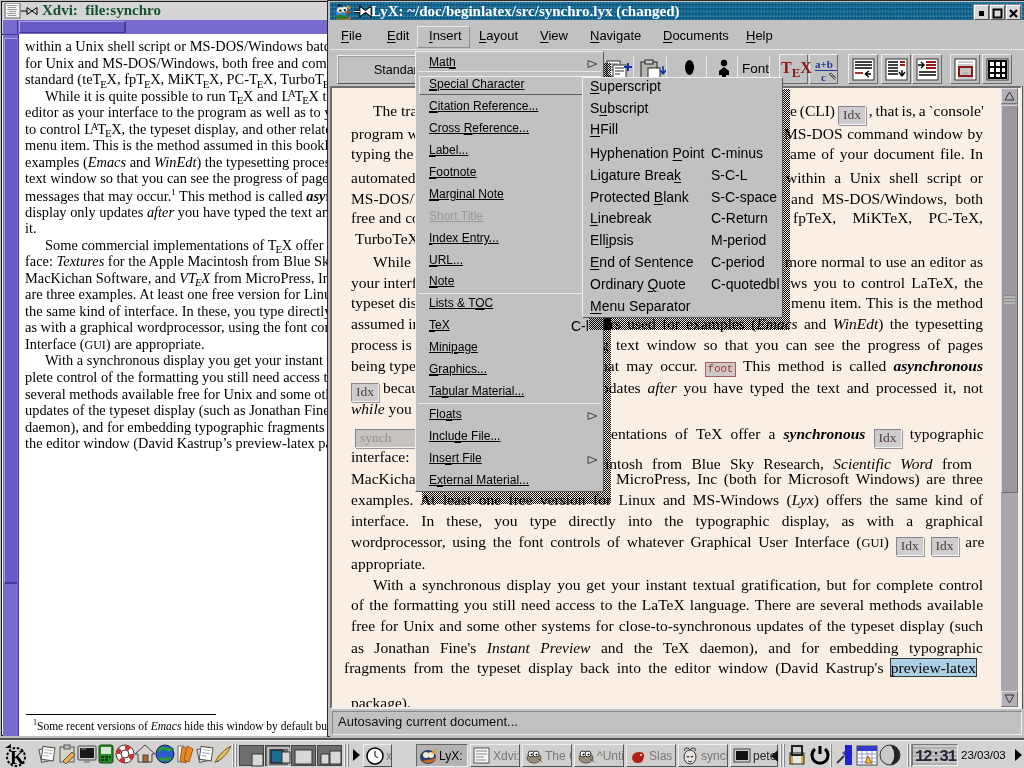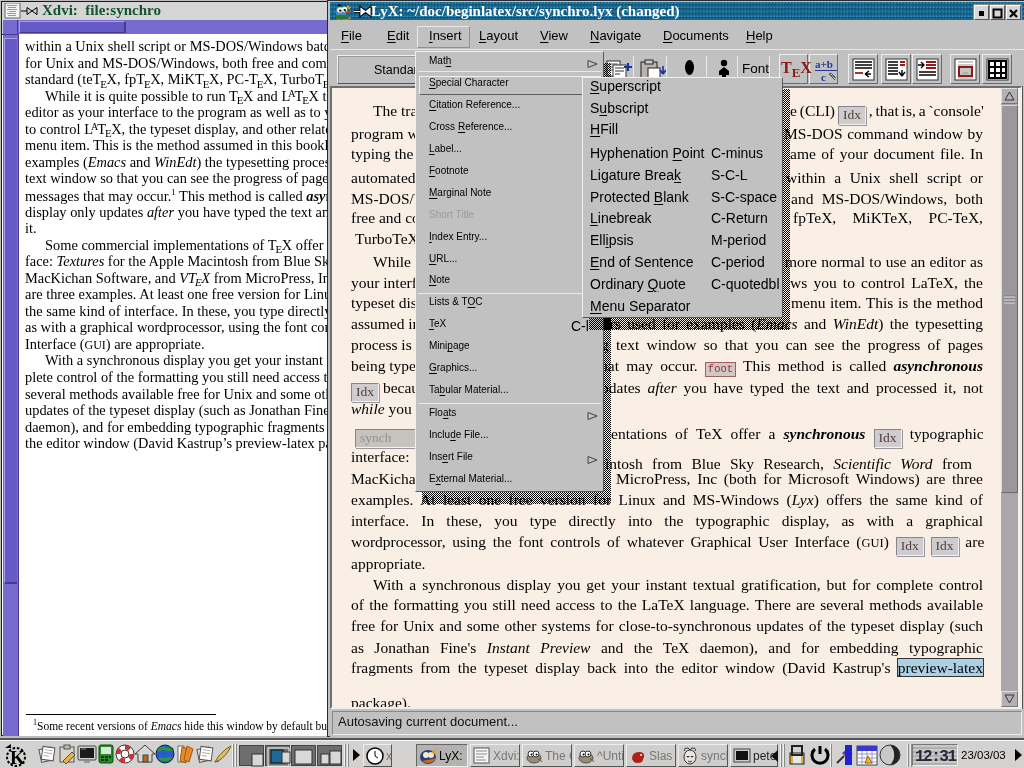--- a/index.html
+++ b/index.html
@@ -36,21 +36,21 @@
 #lyx-sb .thumb{position:absolute;left:0px;top:17px;width:17px;height:388px;background:#9b989d;border:1px solid #6a6a6a;border-top-color:#d8d8d8;border-left-color:#d8d8d8;}
 .ly{position:absolute;white-space:nowrap;font-family:"Liberation Serif",serif;font-size:15.5px;color:#000;}
 .idx{display:inline-block;background:#cfcccf;border:1px solid #f2f2f2;border-top-color:#87848a;border-left-color:#87848a;box-shadow:1px 1px 0 #9a979c;color:#53403c;font-family:"Liberation Serif",serif;font-size:13.5px;padding:0 4px 1px 4px;line-height:16px;vertical-align:-3px;}
 .foot{display:inline-block;background:#cec9c4;border:1px solid #a06060;color:#a03030;font-family:"Liberation Mono",monospace;font-size:10.5px;padding:0 2px;line-height:13px;vertical-align:-1px;}
 .hl{background:#aed0e4;outline:1px solid #333;}
 #lyx-status{left:2px;top:708px;width:694px;height:28px;background:#c1c1c1;}
 #lyx-status .field{position:absolute;left:2px;top:2px;width:690px;height:24px;border:1px solid #888;border-bottom-color:#eee;border-right-color:#eee;}
 #lyx-status .t{position:absolute;left:8px;top:5px;font-size:13px;color:#111;}
 .menushadow{background-image:conic-gradient(#000 25%,transparent 0 50%,#000 0 75%,transparent 0);background-size:2px 2px;}
 #insmenu{left:415px;top:51px;width:189px;height:441px;background:#c1c1c1;border:1px solid #5a5a5a;border-top-color:#efefef;border-left-color:#efefef;}
-.mn{position:absolute;left:13px;font-size:10px;color:#000;white-space:nowrap;}
+.mn{position:absolute;left:13px;font-size:12px;color:#000;white-space:nowrap;text-decoration:underline;}
 .mn.gray{color:#9a9a9a;}
 .mnsc{position:absolute;font-size:14px;color:#000;}
 .msep{position:absolute;left:2px;width:183px;height:1px;background:#7a7a7a;border-bottom:1px solid #e8e8e8;}
 #schi{position:absolute;left:3px;top:24px;width:183px;height:19px;border:1px solid #5f5f5f;border-top-color:#eeeeee;border-left-color:#eeeeee;}
 #submenu{left:582px;top:77px;width:201px;height:241px;background:#c1c1c1;border:1px solid #5a5a5a;border-top-color:#efefef;border-left-color:#efefef;}
 .sm{position:absolute;left:7px;font-size:14px;color:#000;white-space:nowrap;}
 .smsc{position:absolute;left:128px;font-size:14px;color:#000;white-space:nowrap;}
 #taskbar{left:0;top:740px;width:1024px;height:28px;background:#d4d2d0;border-top:1px solid #f5f5f5;box-shadow:0 -2px 0 #555;}
 .tkbtn{position:absolute;top:3px;height:23px;background:#d0cecc;border:1px solid #eee;border-right-color:#555;border-bottom-color:#555;font-size:12px;color:#1a1a1a;overflow:hidden;white-space:nowrap;}
 .tkbtn.active{background:#b5b3b1;border:1px solid #666;border-right-color:#eee;border-bottom-color:#eee;}
@@ -268,21 +268,21 @@
 <div class="ly" id="f18a" style="left:19px;top:382px;">MacKichan S</div>
 <div class="ly" id="f18b" style="left:284px;top:382px;word-spacing:2.87px;">MicroPress, Inc (both for Microsoft Windows) are three</div>
 <div class="ly" id="f19" style="left:19px;top:403px;word-spacing:3.54px;">examples. At least one free version for Linux and MS-Windows (<i>Lyx</i>) offers the same kind of</div>
 <div class="ly" id="f20" style="left:19px;top:424px;word-spacing:8.30px;">interface. In these, you type directly into the typographic display, as with a graphical</div>
 <div class="ly" id="f21" style="left:19px;top:445px;word-spacing:2.95px;">wordprocessor, using the font controls of whatever Graphical User Interface (<span style="font-size:12.5px">GUI</span>) <span class="idx">Idx</span> <span class="idx">Idx</span> are</div>
 <div class="ly" id="f22" style="left:19px;top:467px;">appropriate.</div>
 <div class="ly" id="f24" style="left:19px;top:508px;word-spacing:1.37px;">of the formatting you still need access to the LaTeX language. There are several methods available</div>
 <div class="ly" id="f23" style="left:41px;top:488px;word-spacing:2.07px;">With a synchronous display you get your instant textual gratification, but for complete control</div>
 <div class="ly" id="f25" style="left:19px;top:529px;word-spacing:1.18px;">free for Unix and some other systems for close-to-synchronous updates of the typeset display (such</div>
 <div class="ly" id="f26" style="left:19px;top:551px;word-spacing:6.57px;">as Jonathan Fine's <i>Instant Preview</i> and the TeX daemon), and for embedding typographic</div>
-<div class="ly" id="f27" style="left:19px;top:571px;word-spacing:3.43px;">fragments from the typeset display back into the editor window (David Kastrup's <span class="hl">preview-latex</span></div>
+<div class="ly" id="f27" style="left:12px;top:571px;word-spacing:3.43px;">fragments from the typeset display back into the editor window (David Kastrup's <span class="hl">preview-latex</span></div>
 <div class="ly" id="f28" style="left:19px;top:606px;">package).</div>
 <div class="ly" id="synchbox" style="left:23px;top:337px"><span class="idx" style="color:#96928e;background:#c6c2be;width:62px">synch</span></div>
   </div>
   <div class="abs" id="lyx-sb">
     <div class="up" style="top:0"><svg width="15" height="14">
           <path d="M7.5 3 L12 11 L3 11 Z" fill="none" stroke="#333"></path>
         </svg></div>
     <div class="thumb"><svg width="15" height="386">
           <path d="M2 190 h11 M2 193 h11 M2 196 h11" stroke="#777"></path>
           <path d="M2 191 h11 M2 194 h11 M2 197 h11" stroke="#ddd"></path>

